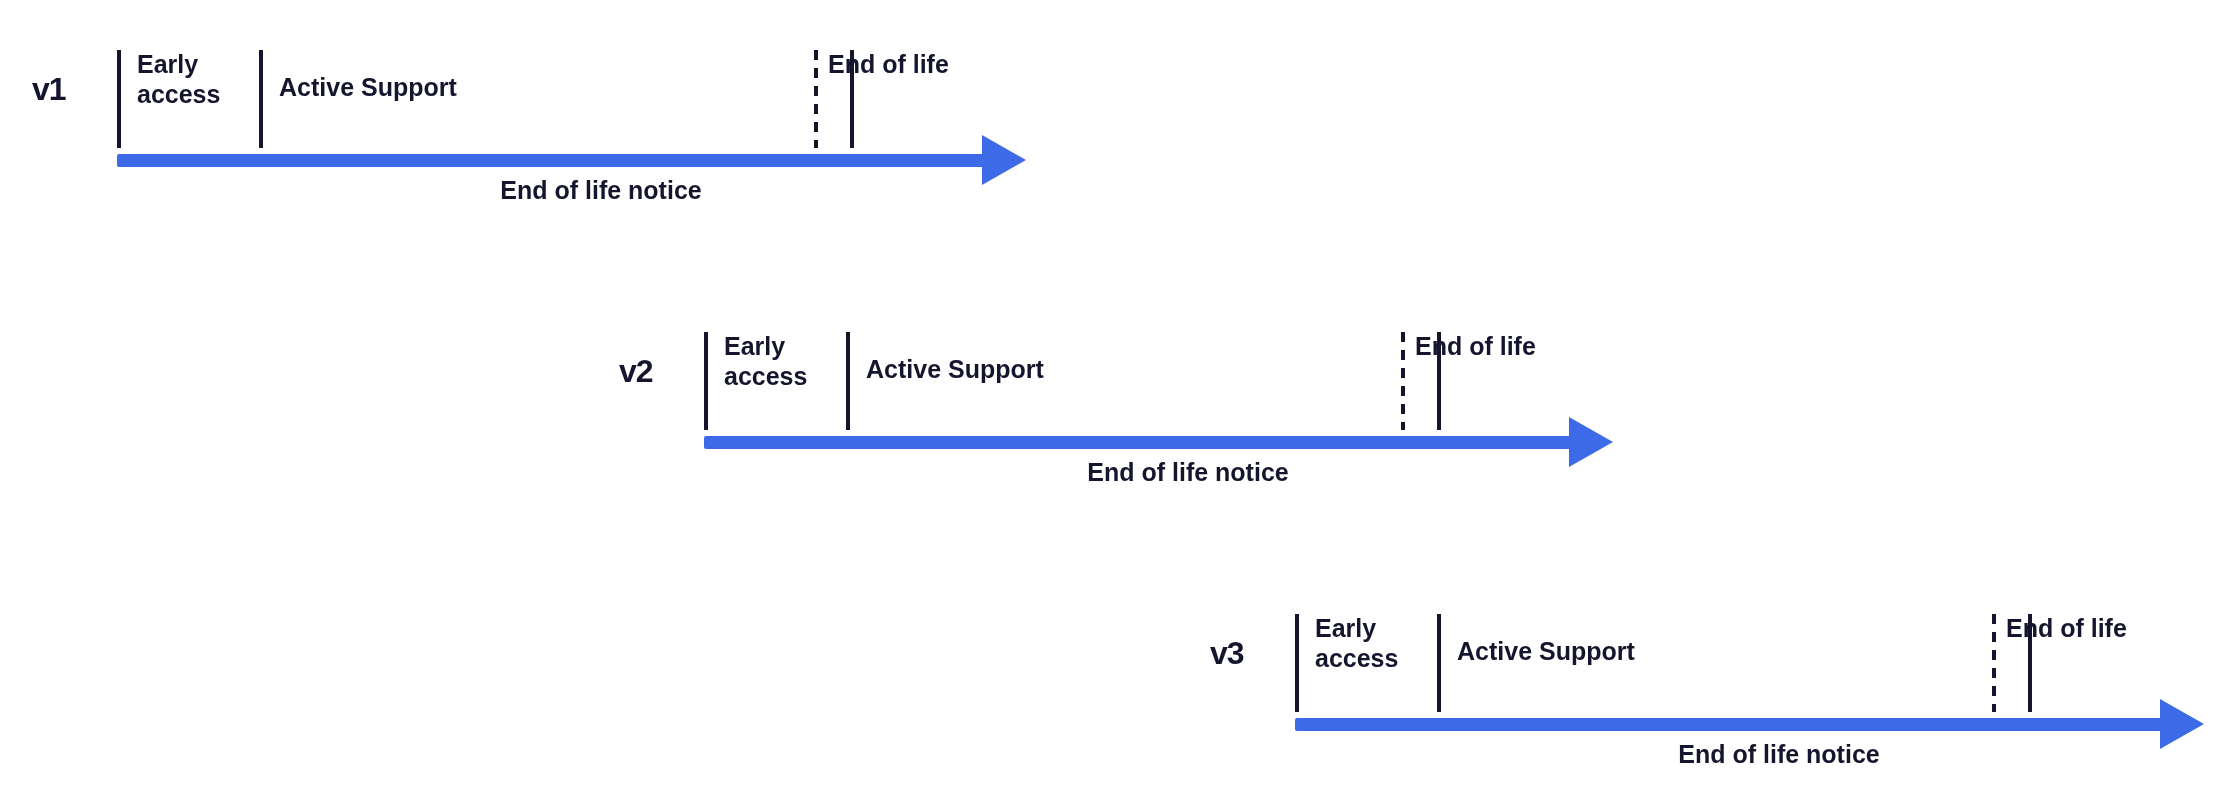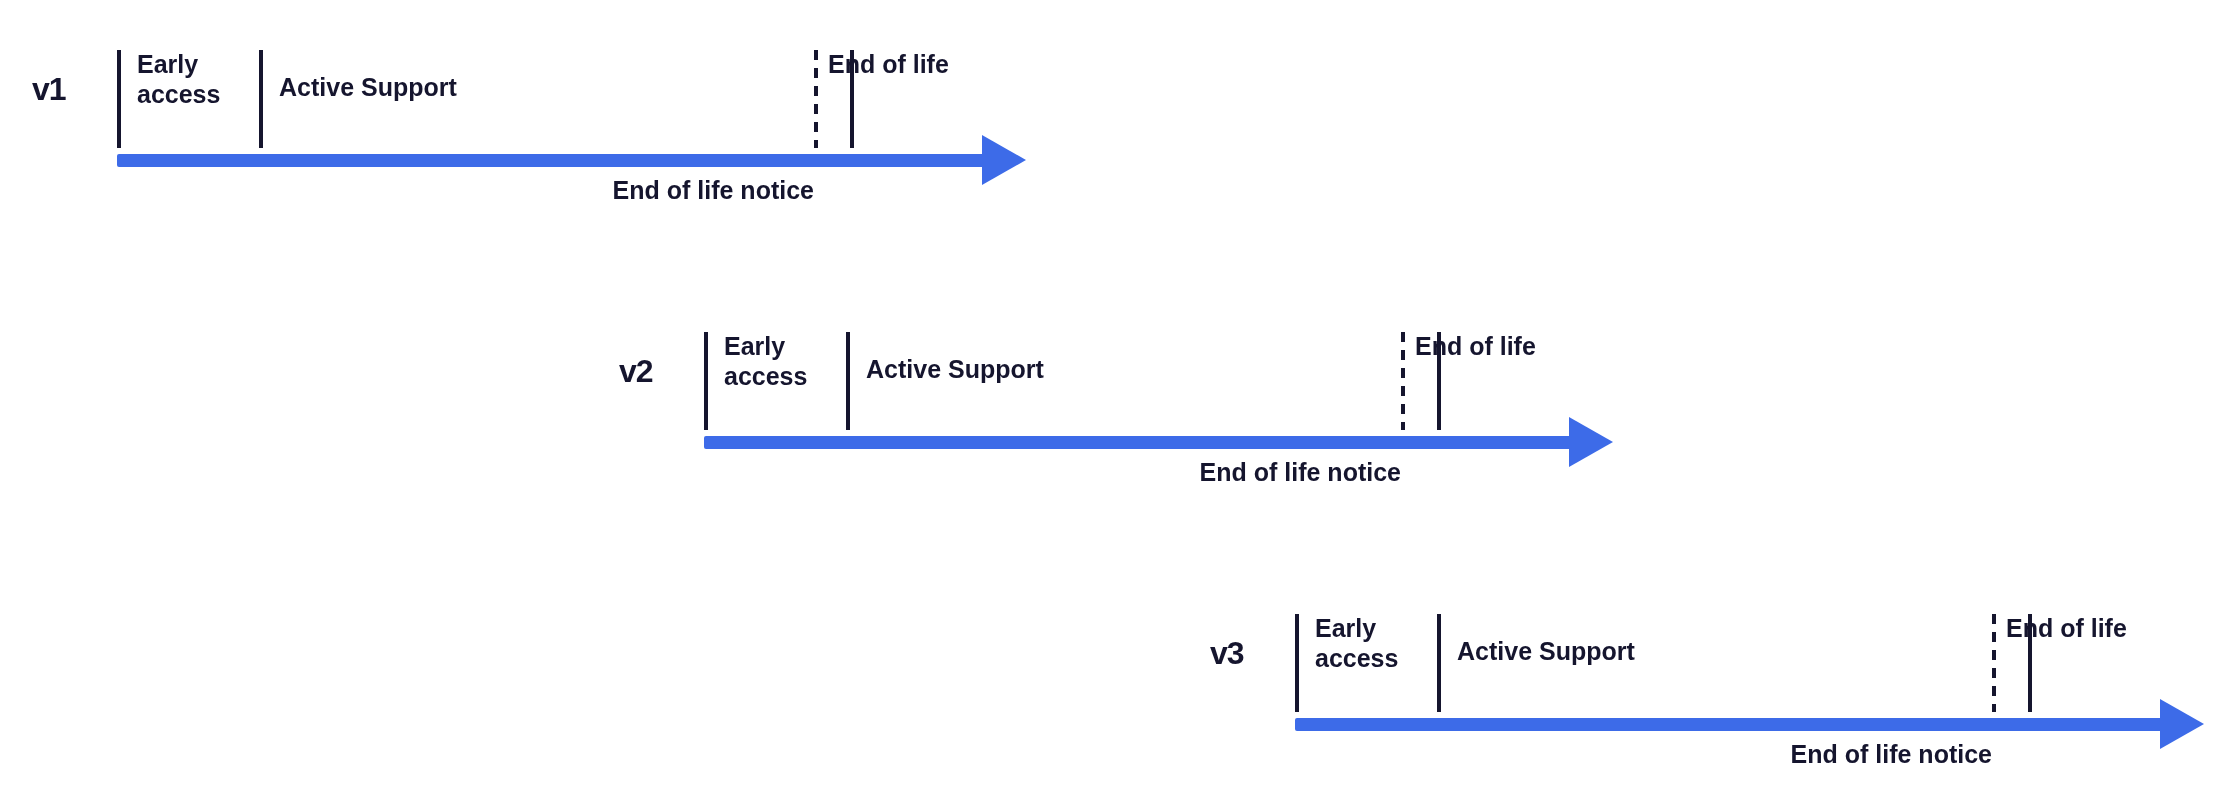--- a/index.html
+++ b/index.html
@@ -55,21 +55,21 @@
   .label {
     position: absolute;
     font-size: 25px;
     font-weight: 700;
     line-height: 1.18;
     color: var(--ink, #15152e);
   }
   .ea-label     { left: 105px; top: 10px; width: 95px; }
   .as-label     { left: 247px; top: 10px; white-space: nowrap; margin-top: 23px; }
   .eol-label    { left: 796px; top: 10px; white-space: nowrap; }
-  .notice-label { left: 380px; top: 136px; width: 402px; text-align: right; white-space: nowrap; }
+  .notice-label { left: 368px; top: 136px; width: 402px; text-align: center; white-space: nowrap; }
 
   .arrow-line {
     position: absolute;
     left: 85px;
     top: 114px;
     width: 872px;
     height: 13px;
     border-radius: 2px;
     background: var(--blue, #3d6be8);
   }

